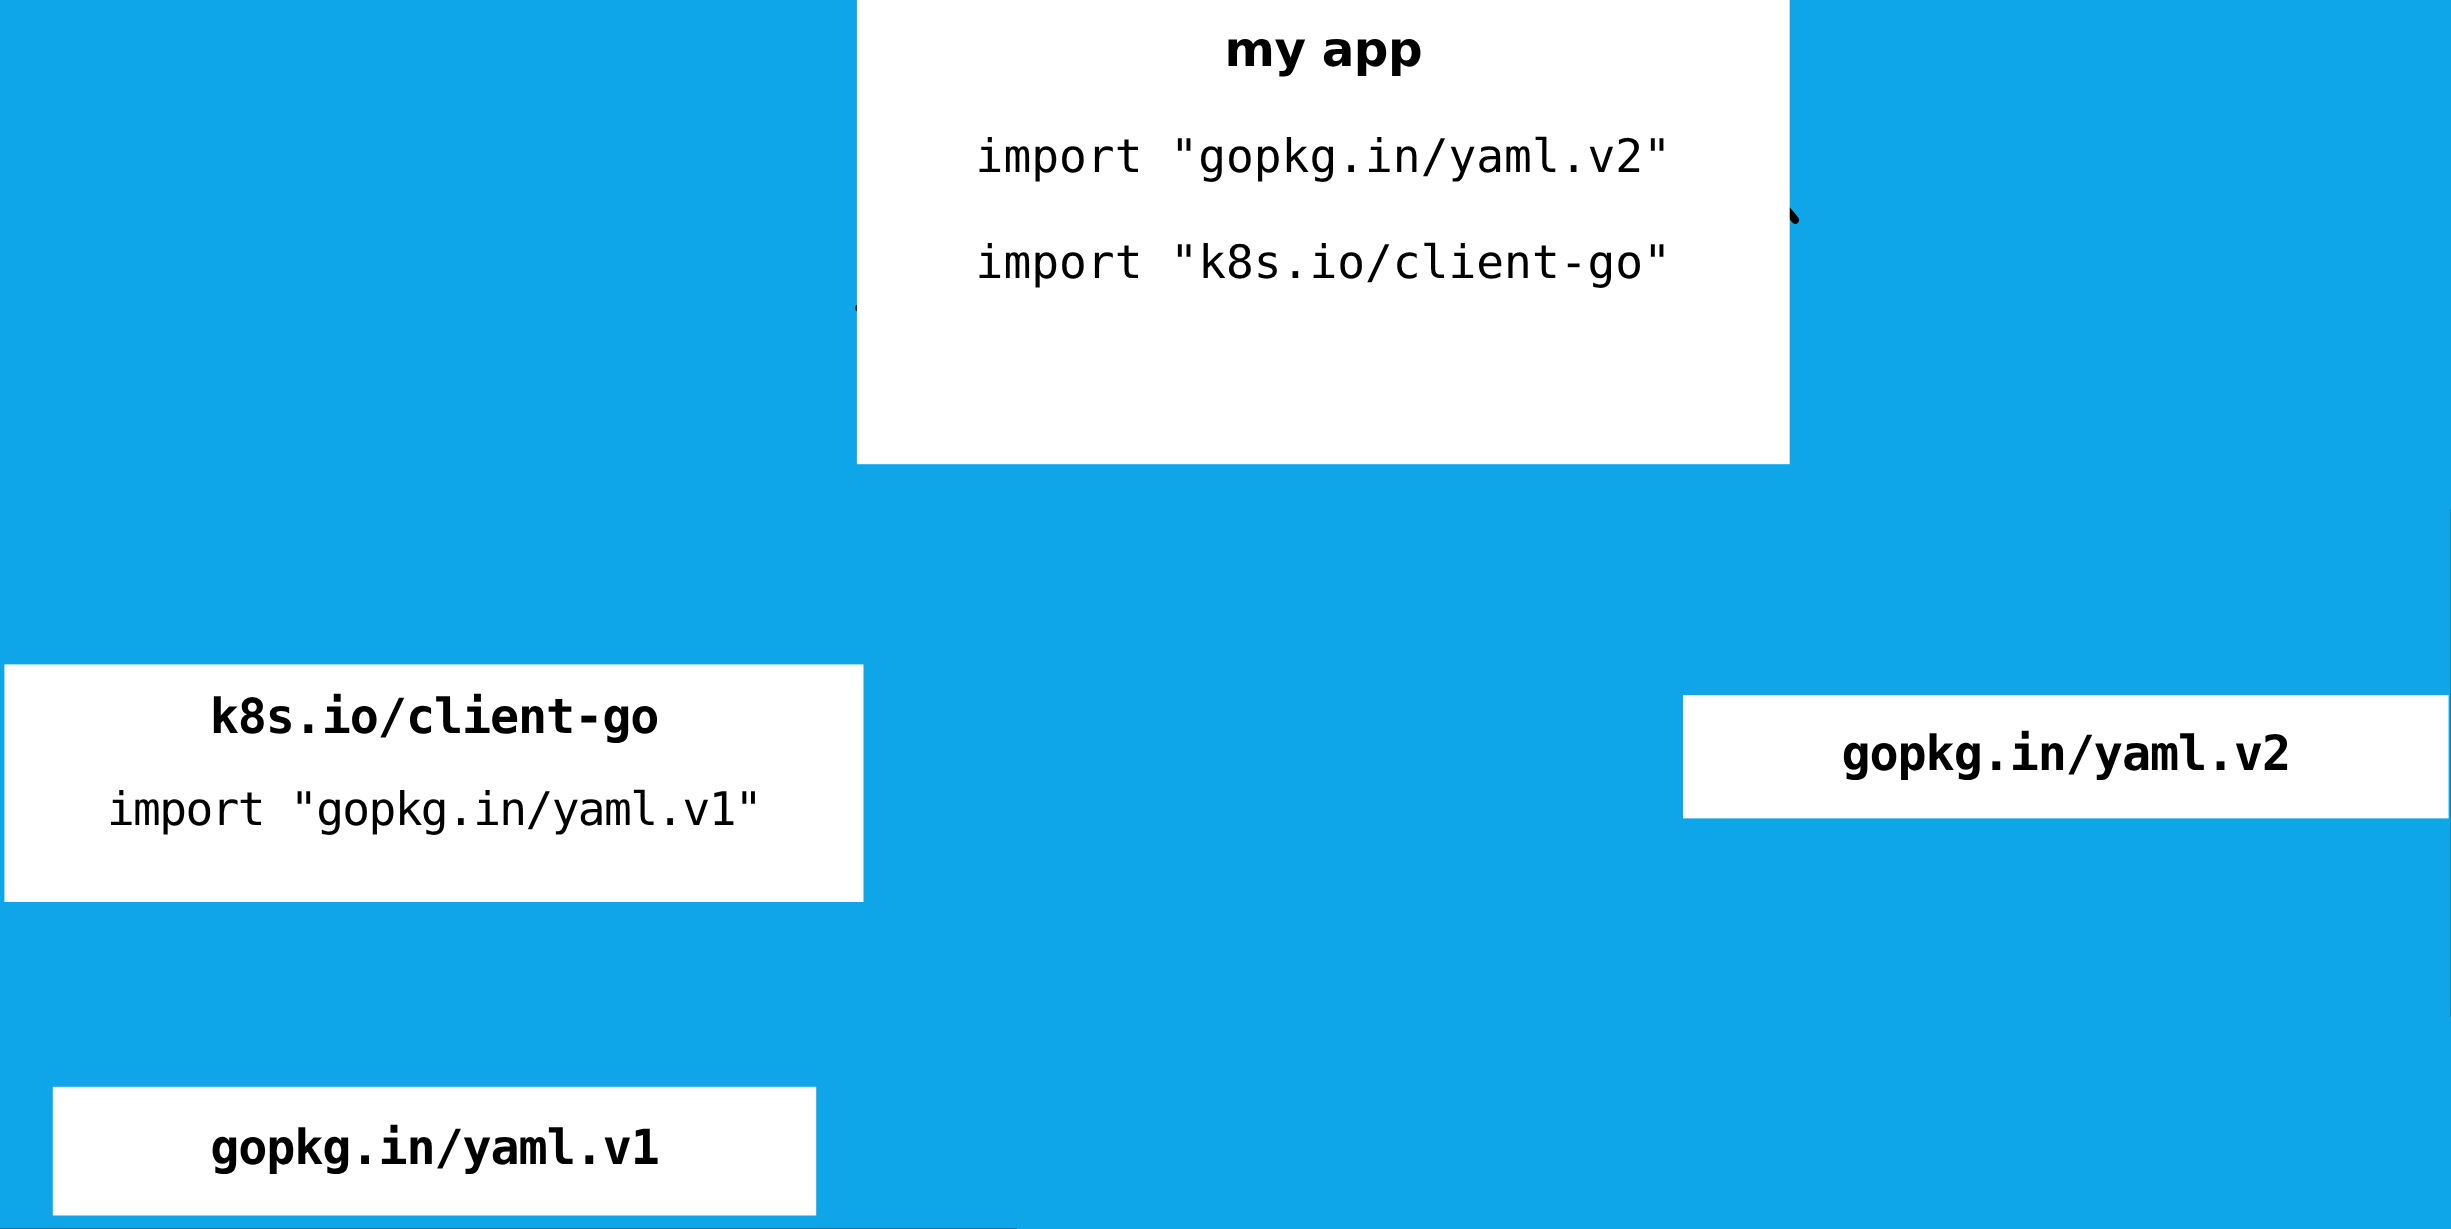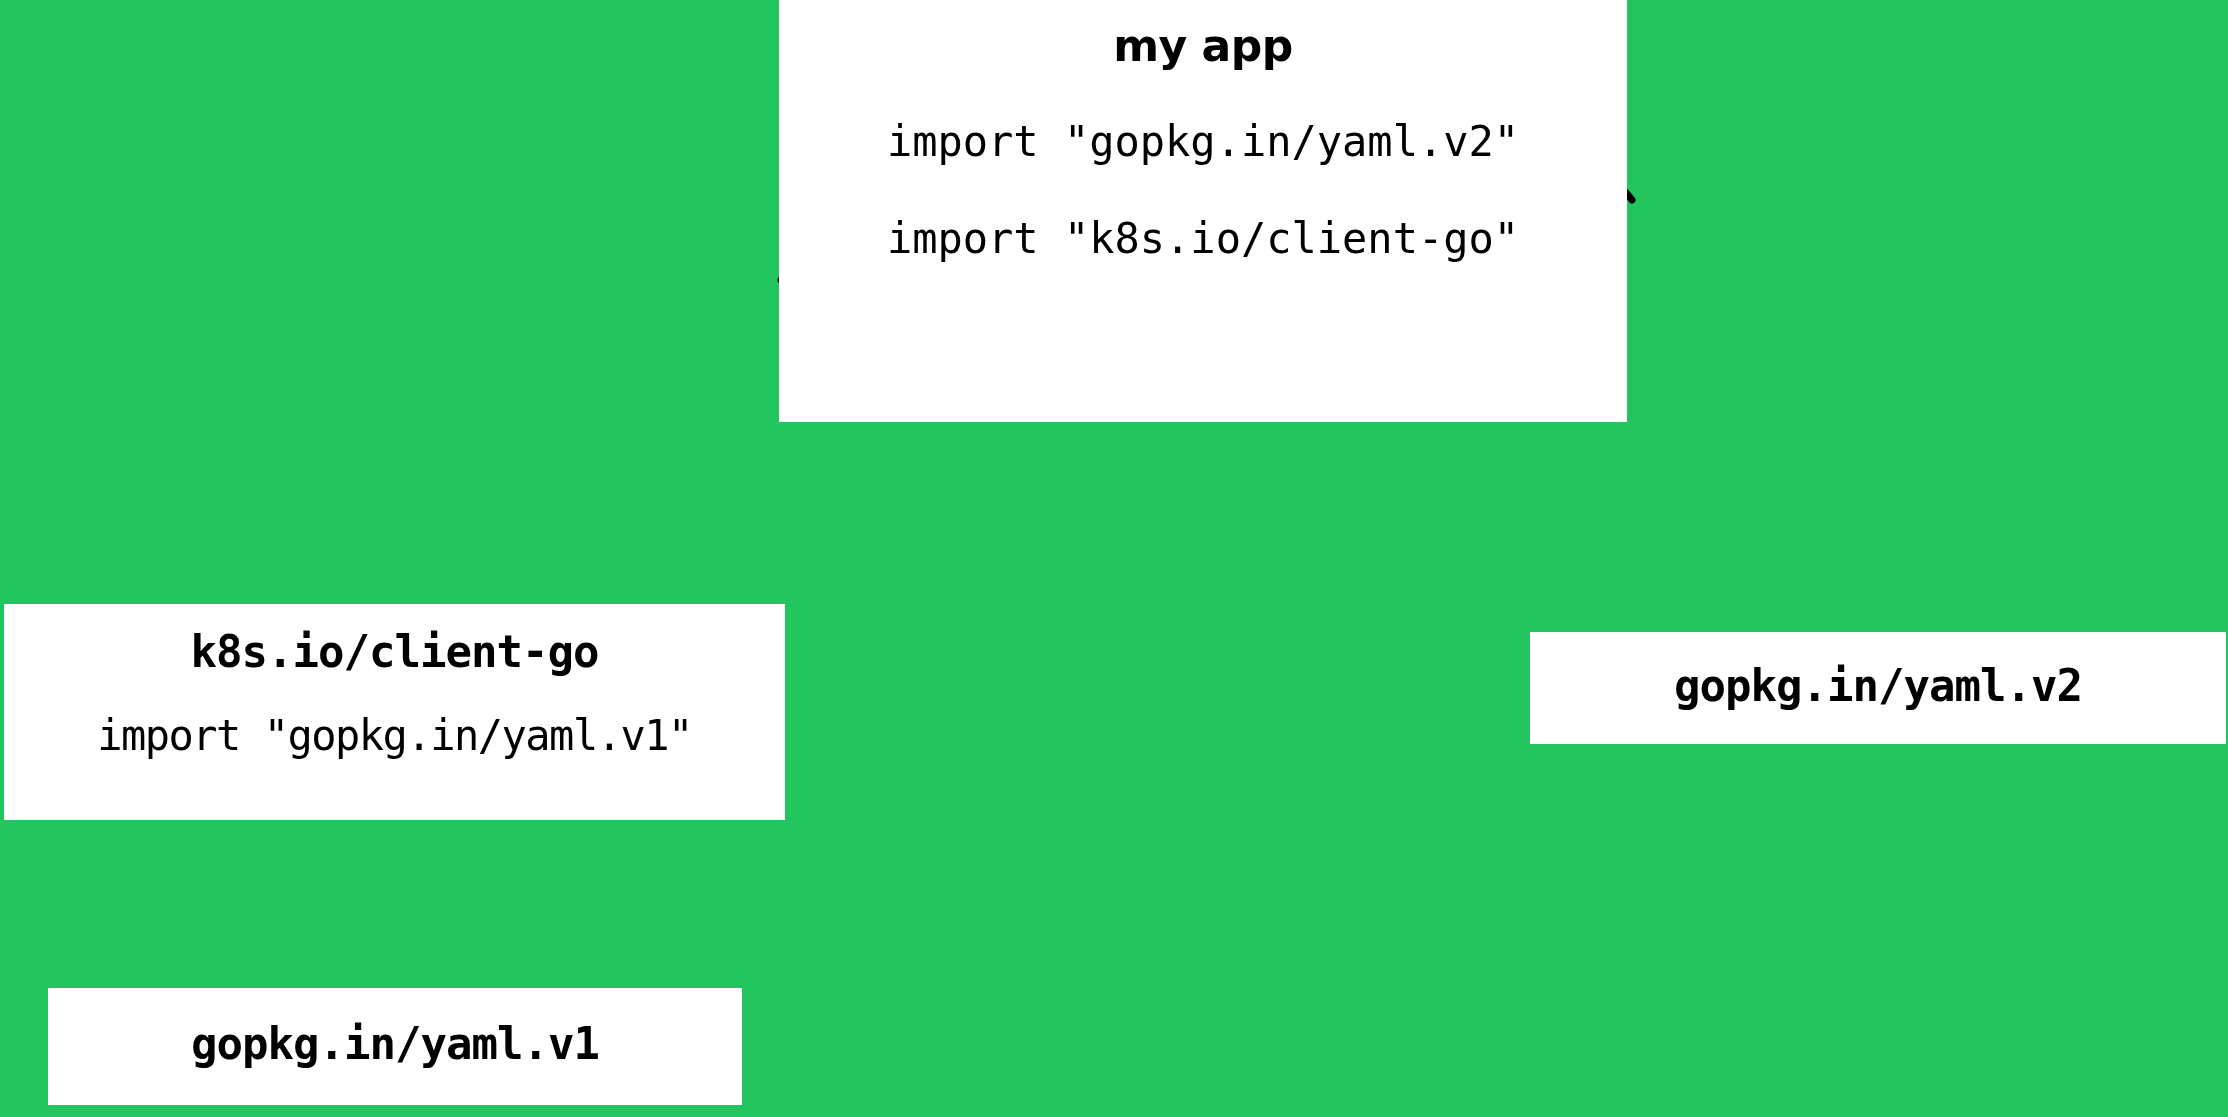--- a/index.html
+++ b/index.html
@@ -13,21 +13,21 @@
     position: relative;
     overflow: hidden;
     font-family: "DejaVu Sans", sans-serif;
   }
 
   .diagram-canvas {
     position: absolute;
     left: 0; top: 0;
     width: 2228px;
     height: 1117px;
-    background: #22c55e;
+    background: #0ea5e9;
   }
 
   .node-box {
     position: absolute;
     background: #ffffff;
     color: #000000;
     box-sizing: border-box;
     overflow: hidden;
   }
 

